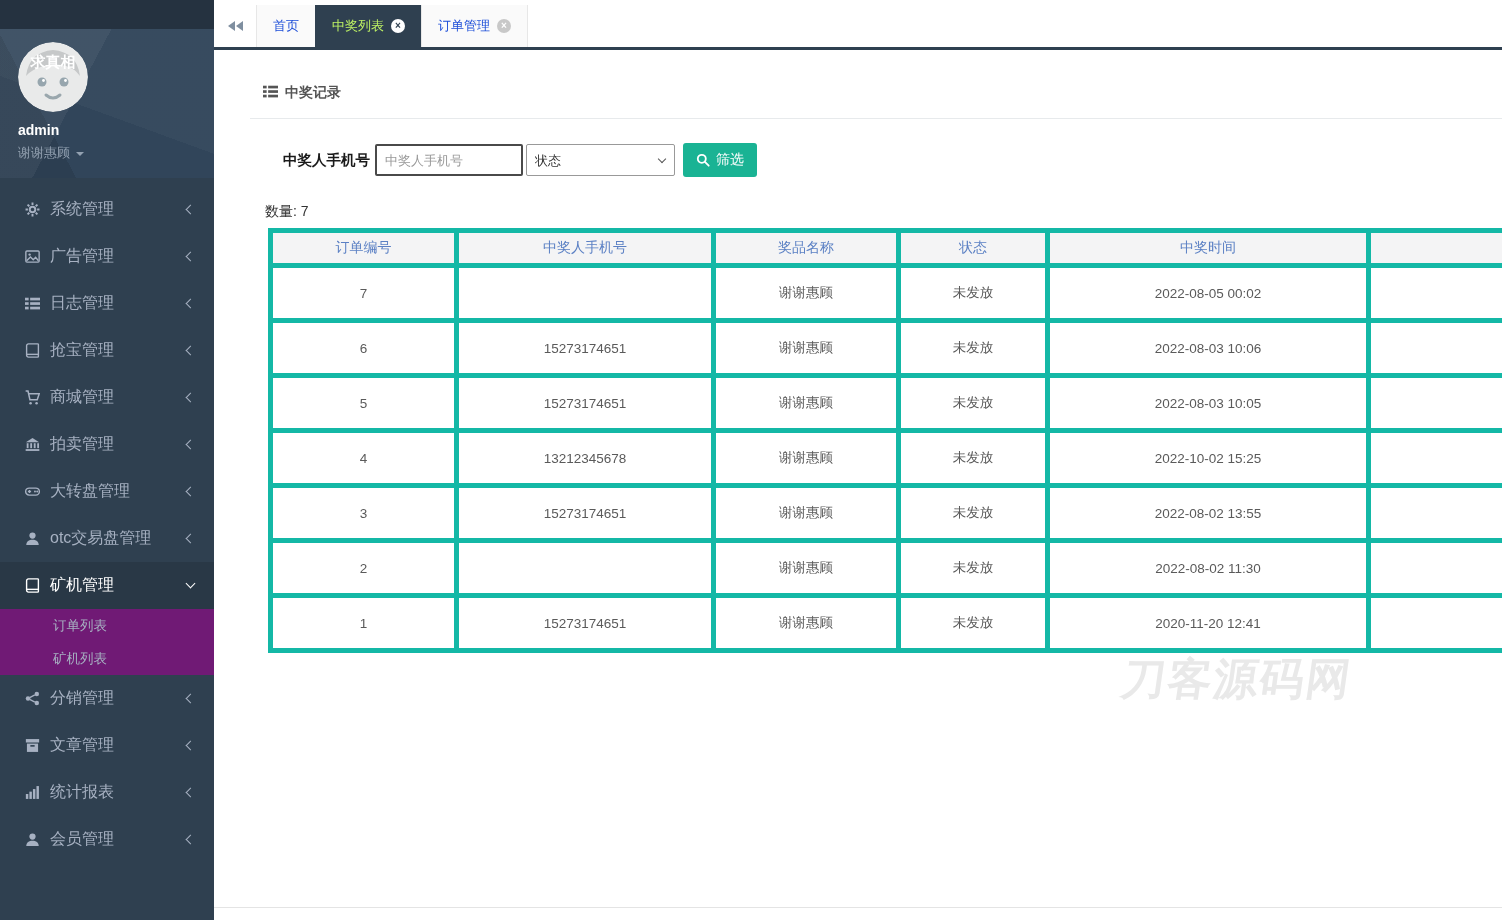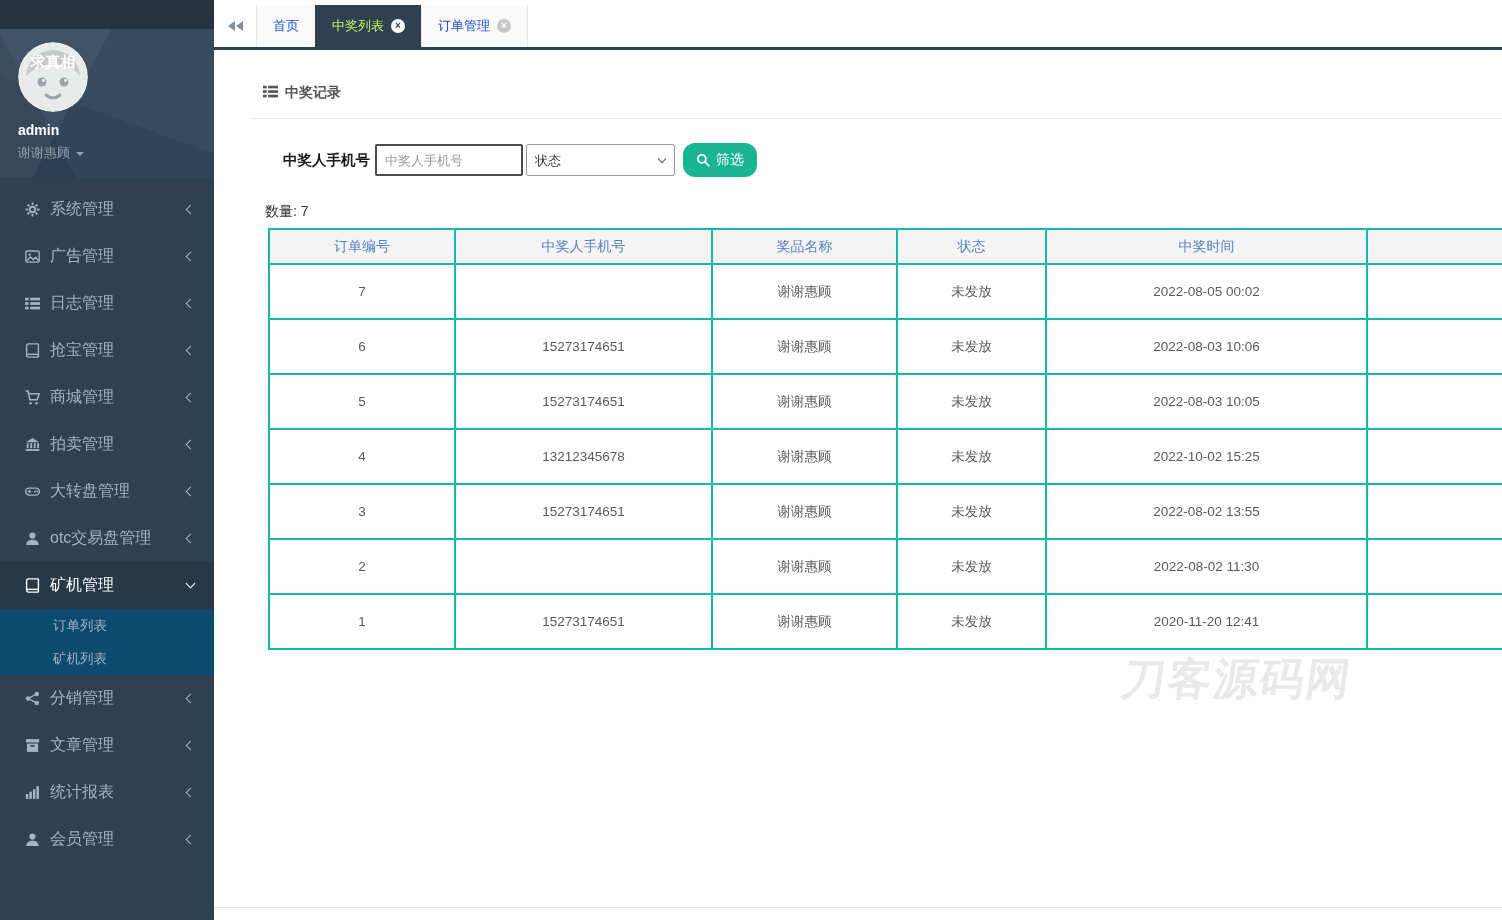--- a/index.html
+++ b/index.html
@@ -16,21 +16,21 @@
       linear-gradient(62deg, rgba(0,0,0,.10) 0 26%, rgba(0,0,0,0) 26%),
       linear-gradient(200deg, rgba(255,255,255,.03) 0 55%, rgba(255,255,255,0) 55%),
       #31455a; }
   .avatar { width:70px; height:70px; border-radius:50%; overflow:hidden; cursor:pointer; }
   .uname { margin-top:10px; font-size:14px; font-weight:bold; color:#fff; }
   .urole { margin-top:6px; font-size:13px; color:#93a1b1; cursor:pointer; }
   .caret { display:inline-block; width:0; height:0; border-left:4px solid transparent; border-right:4px solid transparent; border-top:4px solid #93a1b1; margin-left:6px; vertical-align:middle; }
   .nav { padding-top:8px; }
   .nav-item { height:47px; display:flex; align-items:center; padding:0 20px 0 25px; color:#a7b1c2; font-size:16px; cursor:pointer; }
   .nav-item.open { background:#293846; color:#fff; }
-  .nav-item.sub { height:33px; padding-left:53px; background:#0c4a6e; color:#a7b1c2; font-size:13.5px; }
+  .nav-item.sub { height:33px; padding-left:53px; background:#701a75; color:#a7b1c2; font-size:13.5px; }
   .nav-icon { width:16px; height:15px; margin-right:9px; display:inline-flex; align-items:center; }
   .nav-icon svg { display:block; }
   .nav-label { flex:1; }
   .chev { width:7px; height:7px; display:inline-block; }
   .chev-left { border-left:1.5px solid currentColor; border-top:1.5px solid currentColor; transform:rotate(-45deg); }
   .chev-down { border-right:1.5px solid currentColor; border-bottom:1.5px solid currentColor; transform:rotate(45deg); margin-top:-4px; }
 
   
   .main { margin-left:214px; height:100%; }
   .tabbar { height:50px; border-bottom:3px solid #2f4050; background:#fff; display:flex; align-items:flex-end; }
@@ -50,26 +50,26 @@
   .panel-title { display:flex; gap:7px; margin-left:13px; font-size:14px; font-weight:bold; color:#555; }
   .title-icon svg { display:block; }
   .divider { margin-top:16px; border-bottom:1px solid #e7eaec; }
   .filter-row { margin-top:24px; margin-left:33px; display:flex; align-items:center; height:34px; }
   .f-label { font-size:14.5px; font-weight:bold; color:#1a1a1a; margin-right:5px; }
   .f-input { width:148px; height:32px; border:2px solid #4a4a4a; border-radius:2px; padding:0 8px; font-size:13px; color:#333; outline:none; }
   .f-input::placeholder { color:#999; }
   .select-wrap { position:relative; margin-left:3px; display:inline-block; }
   .f-select { width:149px; height:32px; border:1px solid #999; border-radius:2px; padding:0 22px 0 8px; font-size:13px; color:#333; background:#fff; appearance:none; -webkit-appearance:none; outline:none; }
   .sel-chev { position:absolute; right:10px; top:12px; width:6px; height:6px; border-right:1.6px solid #555; border-bottom:1.6px solid #555; transform:rotate(45deg); pointer-events:none; }
-  .btn-filter { margin-left:8px; display:inline-flex; align-items:center; gap:6px; background:#1ab394; color:#fff; border:none; border-radius:12px; height:34px; padding:0 13px; font-size:14px; cursor:pointer; }
+  .btn-filter { margin-left:8px; display:inline-flex; align-items:center; gap:6px; background:#1ab394; color:#fff; border:none; border-radius:3px; height:34px; padding:0 13px; font-size:14px; cursor:pointer; }
   .btn-icon svg { display:block; }
   .count { margin-top:26px; margin-left:15px; font-size:14px; color:#333; }
 
   .grid { margin-top:7px; margin-left:18px; border-collapse:collapse; table-layout:fixed; width:1292px; background:#fff; }
-  .grid th, .grid td { border:2px solid #14b8a6; text-align:center; overflow:hidden; white-space:nowrap; }
+  .grid th, .grid td { border:5px solid #14b8a6; text-align:center; overflow:hidden; white-space:nowrap; }
   .grid th { height:35px; background:#f4f4f5; color:#5b80c4; font-size:14px; font-weight:normal; }
   .grid td { height:55px; color:#5a5a5a; font-size:13.5px; }
 
   .watermark { position:absolute; left:1122px; top:650px; font-size:44px; font-weight:bold; letter-spacing:2px; color:#e9e9e9; transform:skewX(-8deg); white-space:nowrap; z-index:1; }
   .footer-line { position:absolute; left:214px; right:0; top:907px; border-top:1px solid #e4e4e4; }
 </style>
 </head>
 <body>
 
 <div class="app">

